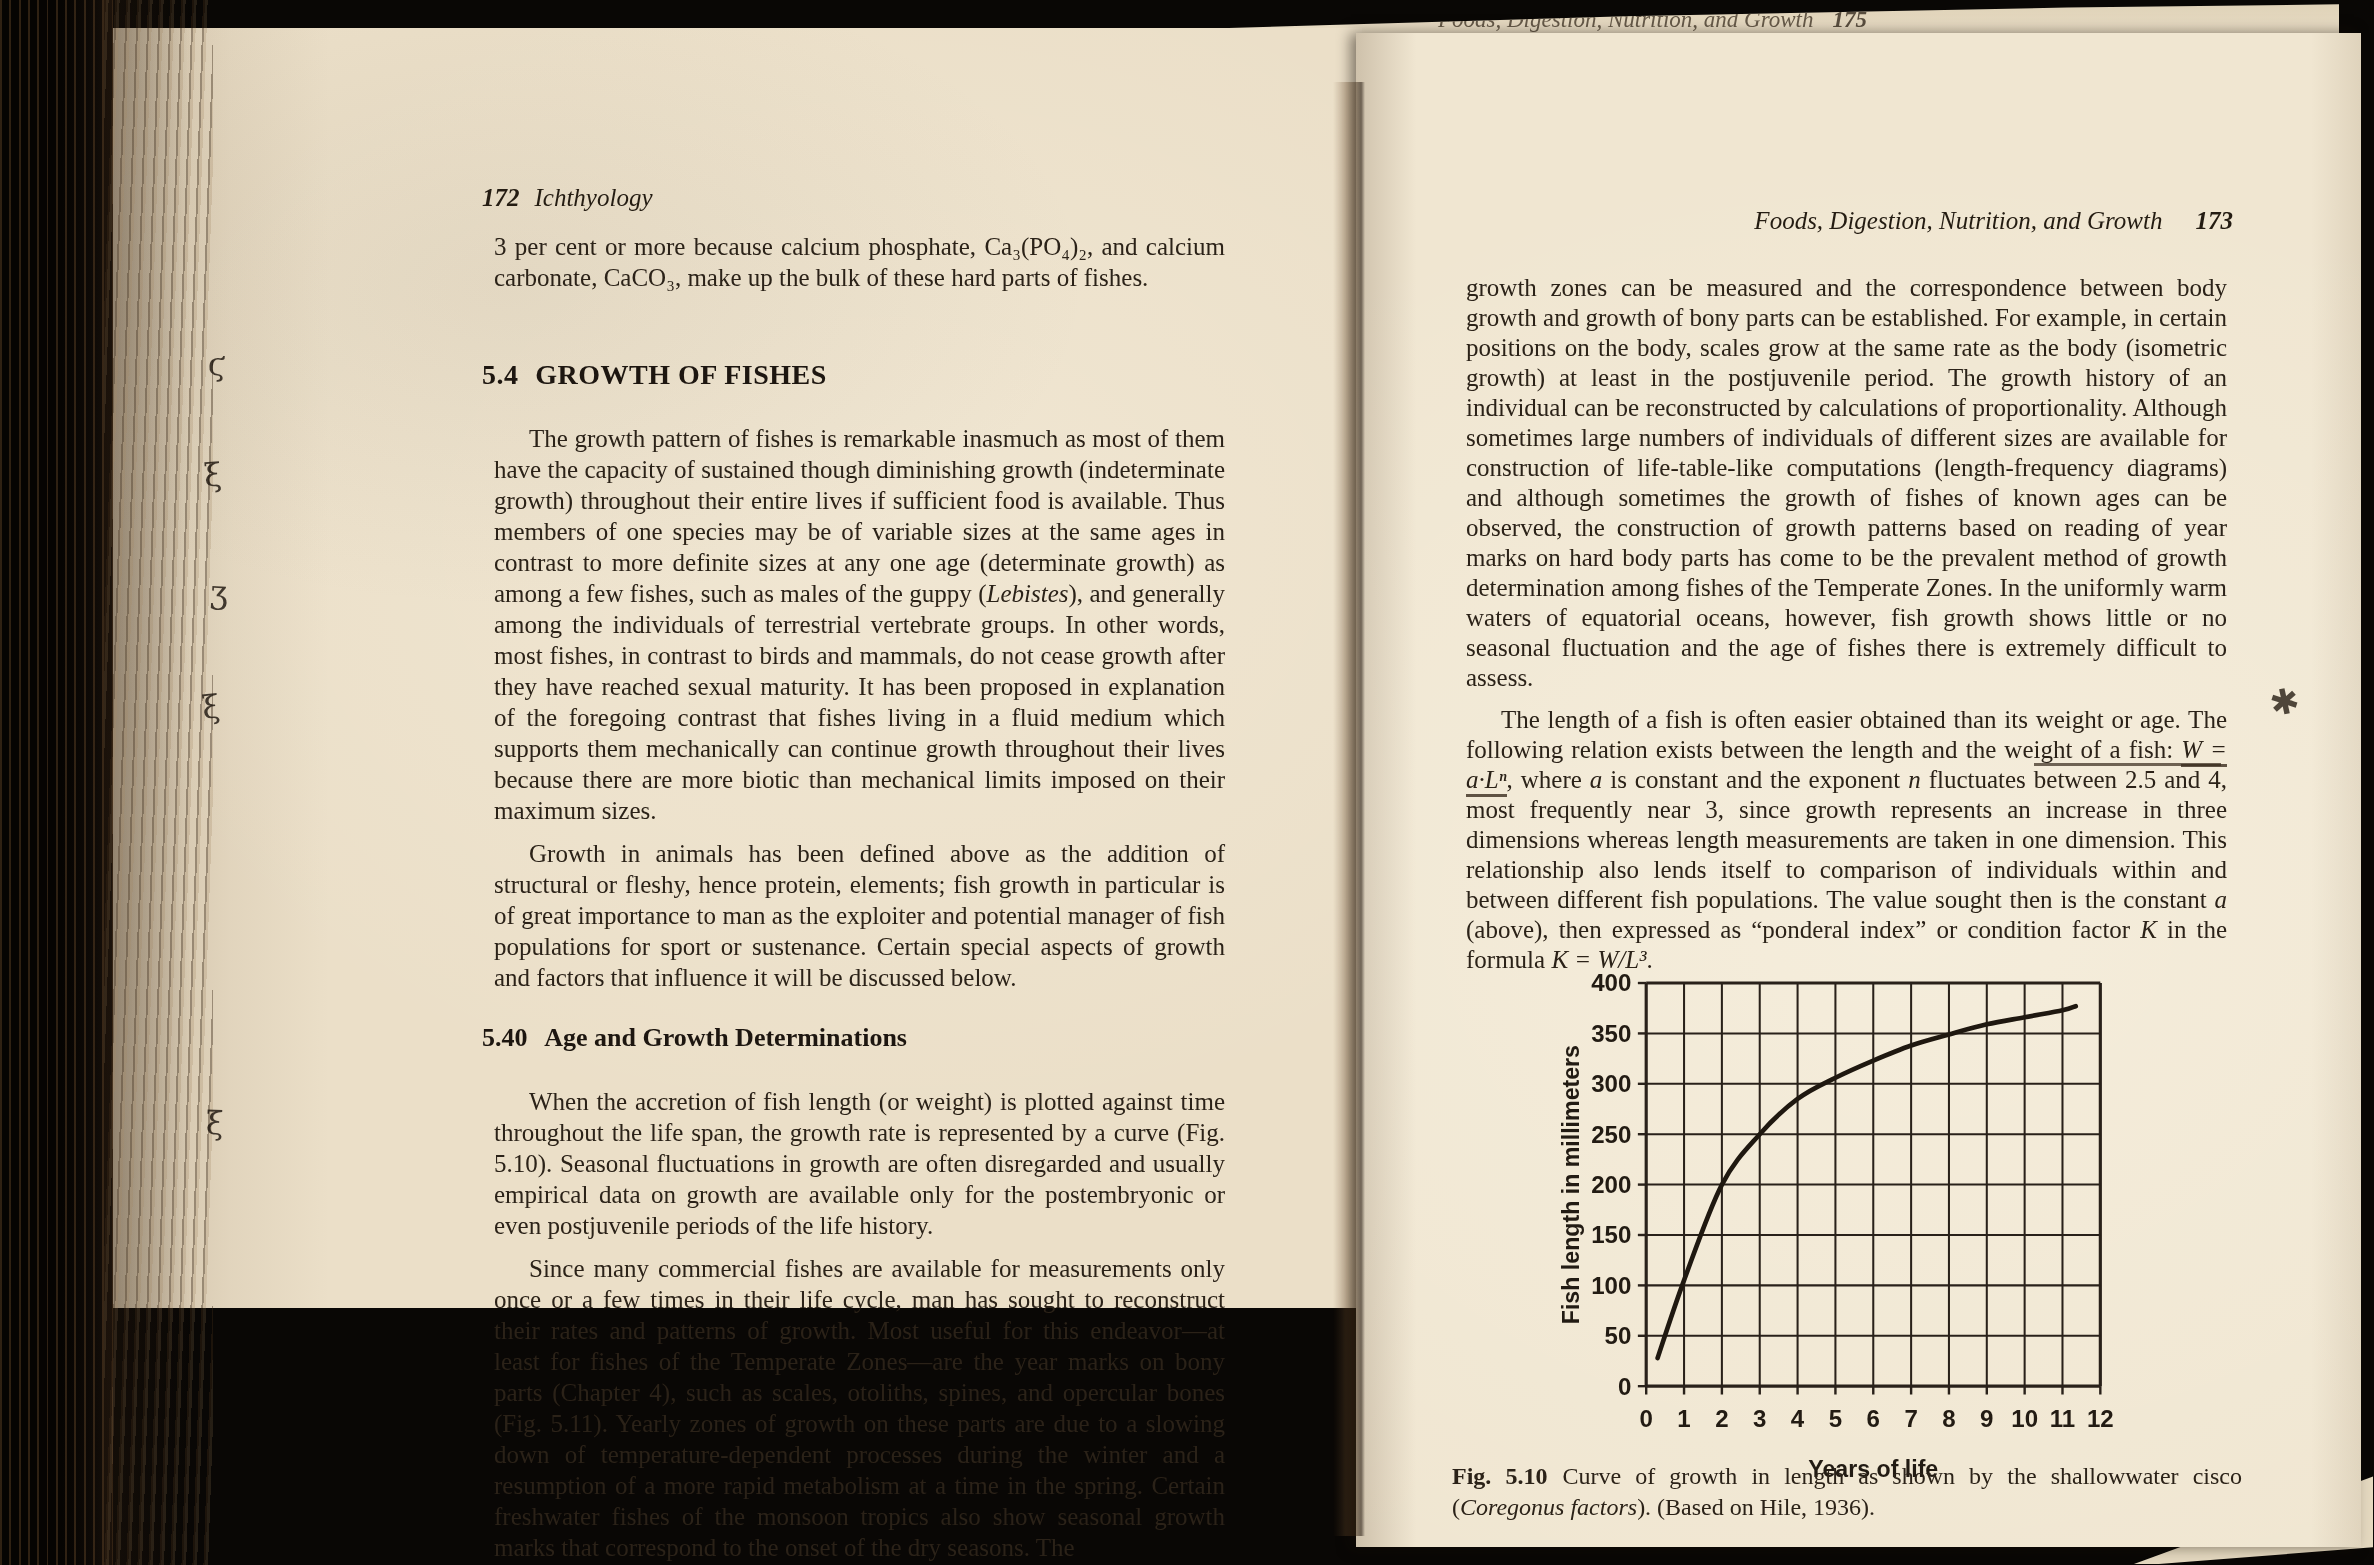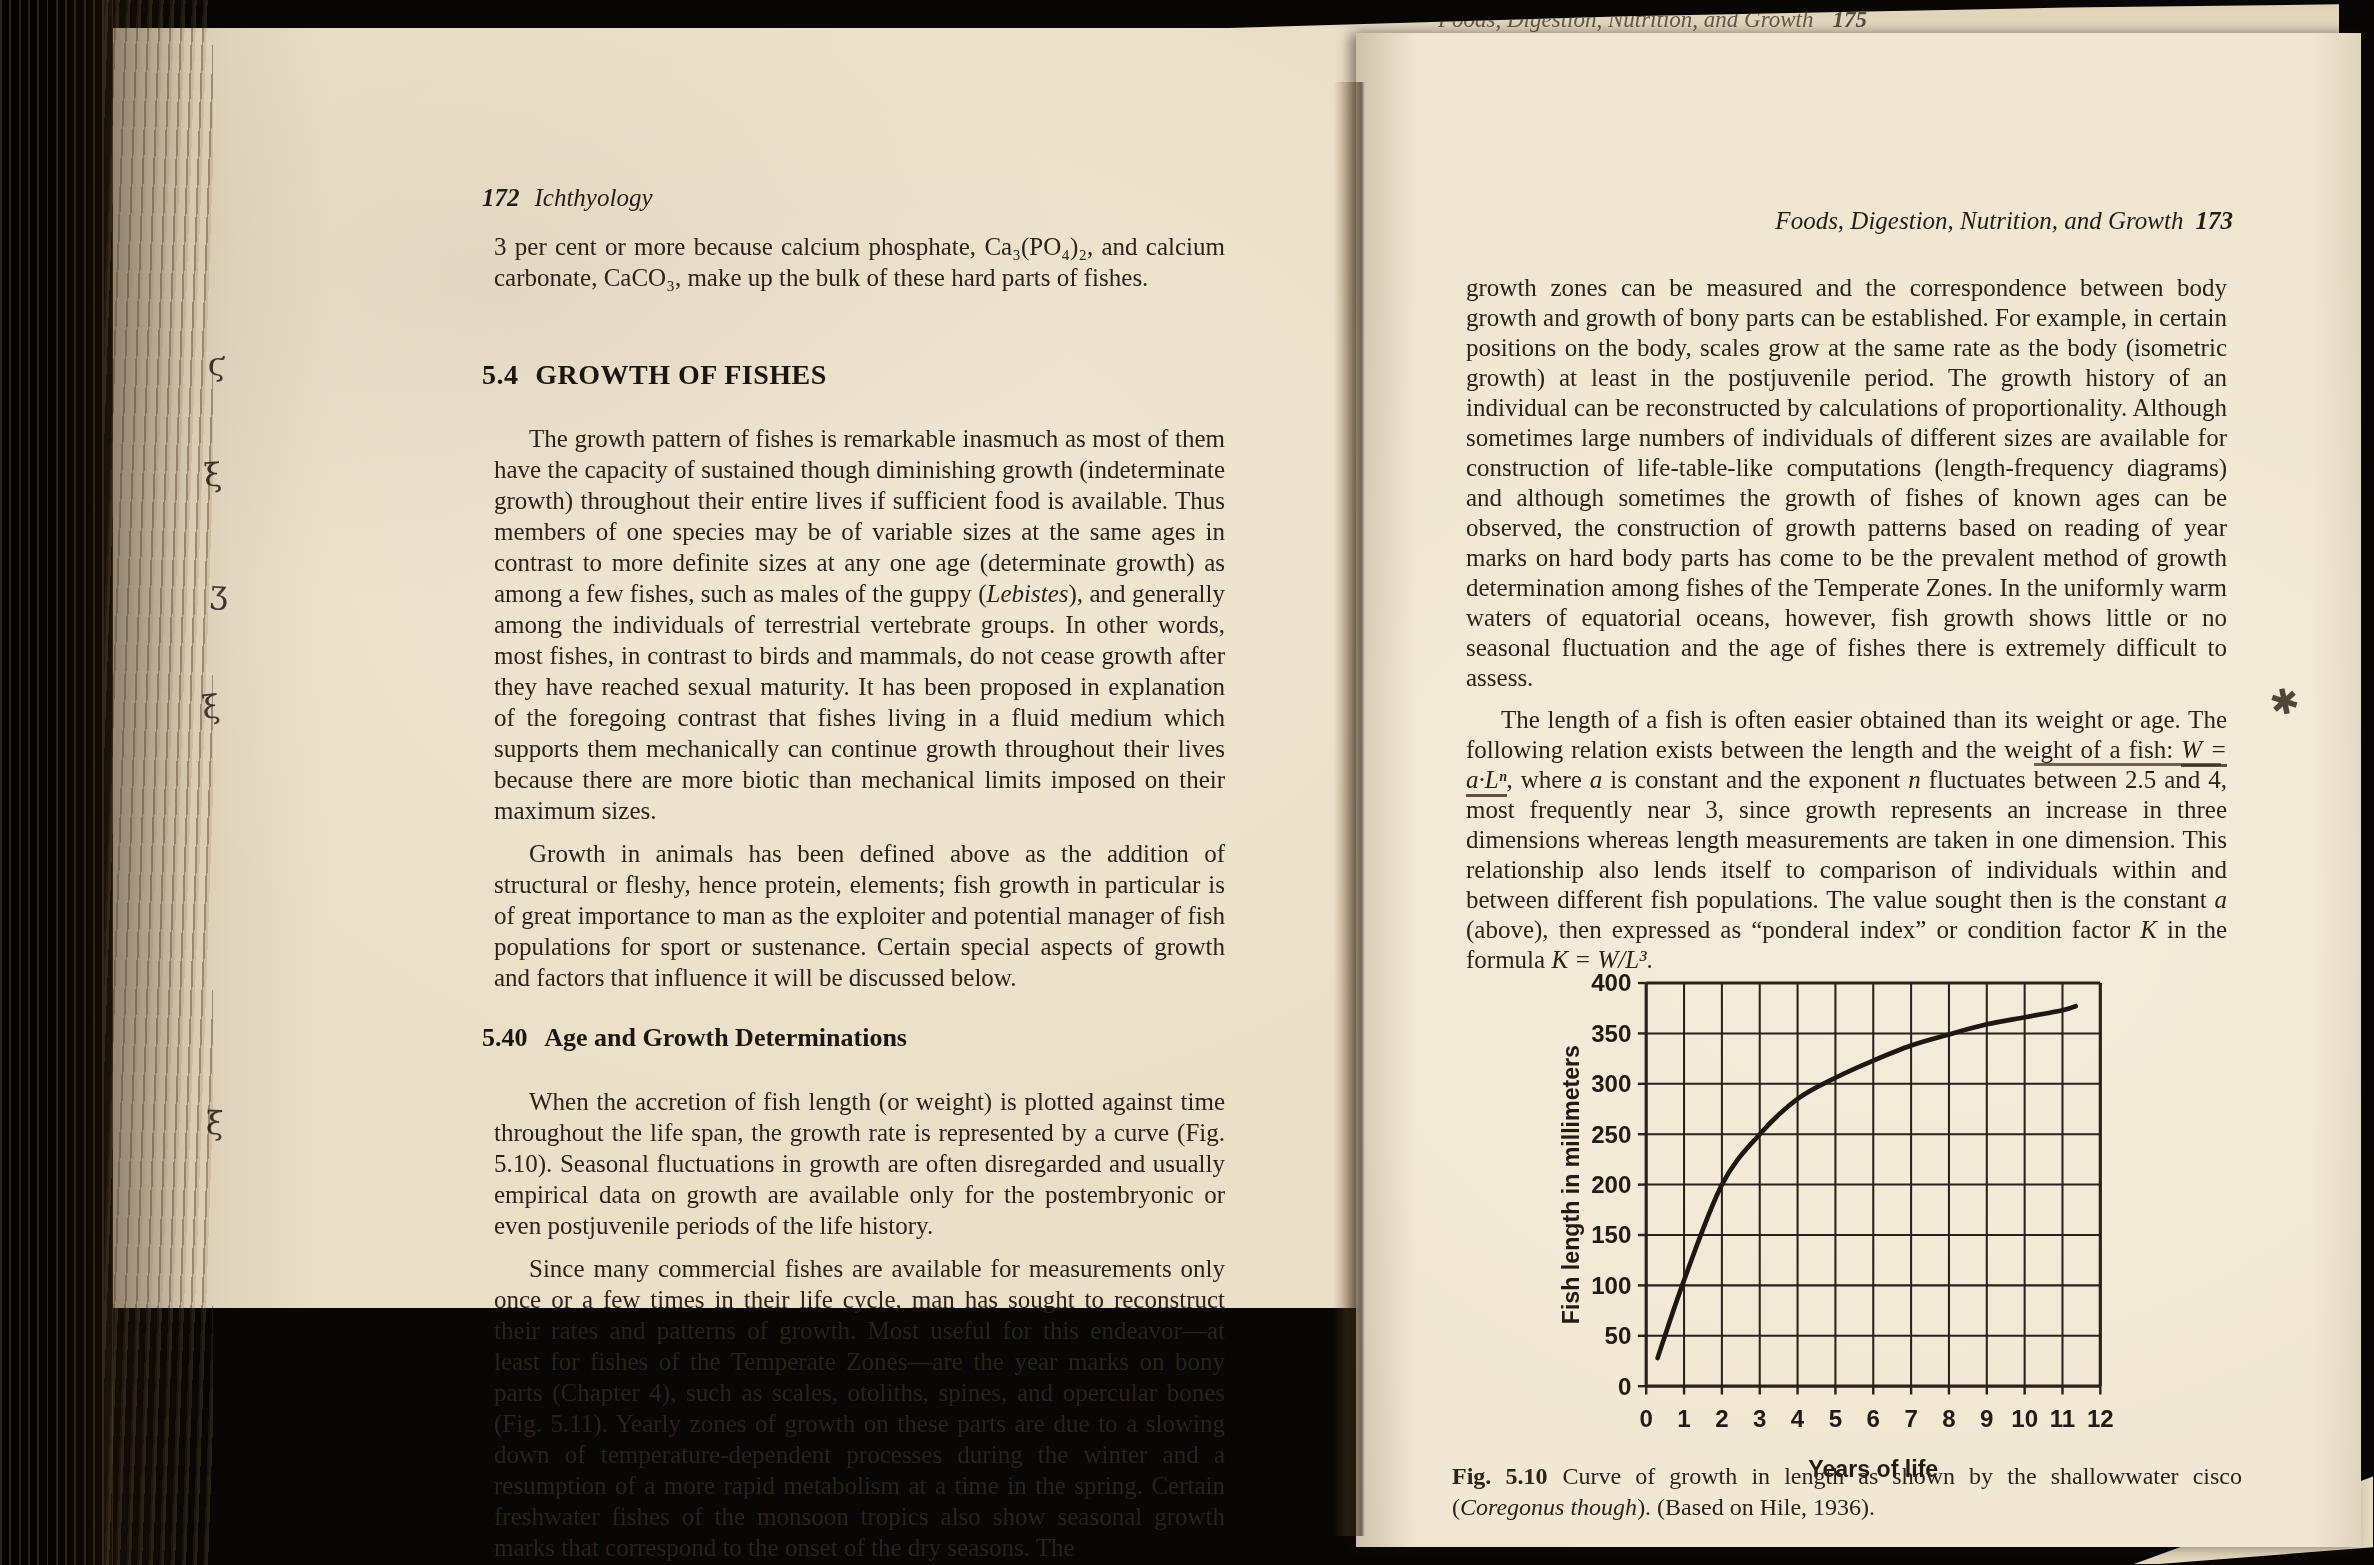--- a/index.html
+++ b/index.html
@@ -65,21 +65,21 @@
   .scan-mark{
     position:absolute;z-index:5;color:#19110a;font-size:32px;opacity:.8;
     font-family:"DejaVu Serif",serif;pointer-events:none;
   }
   
   .runhead{position:absolute;font-size:25px;font-style:italic;color:#241c12;white-space:nowrap;}
   .runhead .pgnum{font-weight:bold;font-style:italic;}
   #lp-runhead{left:378px;top:156px;}
   #lp-runhead .pgnum{margin-right:15px;}
   #rp-runhead{left:98px;top:174px;width:779px;text-align:right;}
-  #rp-runhead .pgnum{margin-left:12px;}
+  #rp-runhead .pgnum{margin-left:33px;}
   .bodyblock{position:absolute;text-align:justify;font-size:25px;}
   .bodyblock p{margin:12px;}
   .indent{text-indent:35px;}
   #lp-intro{left:378px;top:191px;width:755px;line-height:31px;}
   #lp-flow1,#lp-flow2{left:378px;width:755px;line-height:31px;}
   #lp-flow1{top:383px;}
   #lp-flow2{top:1046px;}
   .sec-head{position:absolute;left:378px;font-weight:bold;color:#1d1610;white-space:nowrap;margin-top:8px;}
   #lp-h1{top:323px;font-size:28px;letter-spacing:0.5px;}
   #lp-h2{top:987px;font-size:26px;}
@@ -225,21 +225,21 @@
       <text x="79" y="90.375" text-anchor="end" class="tick">350</text>
       <line x1="95" y1="27" x2="585" y2="27" stroke="#29211a" stroke-width="3.4"></line>
       <line x1="86" y1="27" x2="95" y2="27" stroke="#29211a" stroke-width="2.6"></line>
       <text x="79" y="36" text-anchor="end" class="tick">400</text>
       <text x="340" y="560" text-anchor="middle" class="axis-title">Years of life</text>
       <text text-anchor="middle" class="axis-title" transform="translate(22 244.5) rotate(-90)">Fish length in millimeters</text>
       <path d="M 107.3 431.6 C 112.0 417.6, 124.3 379.0, 135.8 347.8 C 147.4 316.6, 163.1 270.8, 176.7 244.5 C 190.3 218.2, 203.9 205.5, 217.5 190.1 C 231.1 174.7, 244.7 162.2, 258.3 152.1 C 271.9 141.9, 285.6 136.1, 299.2 129.2 C 312.8 122.3, 326.4 116.5, 340.0 110.7 C 353.6 104.9, 367.2 99.1, 380.8 94.4 C 394.4 89.7, 408.1 86.3, 421.7 82.5 C 435.3 78.7, 448.9 74.7, 462.5 71.6 C 476.1 68.5, 489.7 66.5, 503.3 64.0 C 516.9 61.4, 535.0 58.4, 544.2 56.4 C 553.4 54.4, 556.1 52.7, 558.5 52.0" fill="none" stroke="#1f1810" stroke-width="5" stroke-linecap="round"></path>
     </svg>
 
   <div id="fig-caption">
-    <span class="cap-fig">Fig. 5.10</span><span>Curve of growth in length as shown by the shallowwater cisco (</span><span class="sp">Coregonus though</span><span>).  (Based on Hile, 1936).</span>
+    <span class="cap-fig">Fig. 5.10</span><span>Curve of growth in length as shown by the shallowwater cisco (</span><span class="sp">Coregonus factors</span><span>).  (Based on Hile, 1936).</span>
   </div>
 </div>
 
 <div class="gutter-smudge"></div>
 <div class="spine-striations"></div>
 <span class="scan-mark" style="left:208px;top:345px;transform:rotate(6deg);">ϛ</span>
 <span class="scan-mark" style="left:204px;top:456px;transform:rotate(-4deg);">ξ</span>
 <span class="scan-mark" style="left:210px;top:573px;transform:rotate(3deg);">ʒ</span>
 <span class="scan-mark" style="left:202px;top:688px;transform:rotate(-6deg);">ξ</span>
 <span class="scan-mark" style="left:206px;top:1104px;transform:rotate(2deg);">ξ</span>

